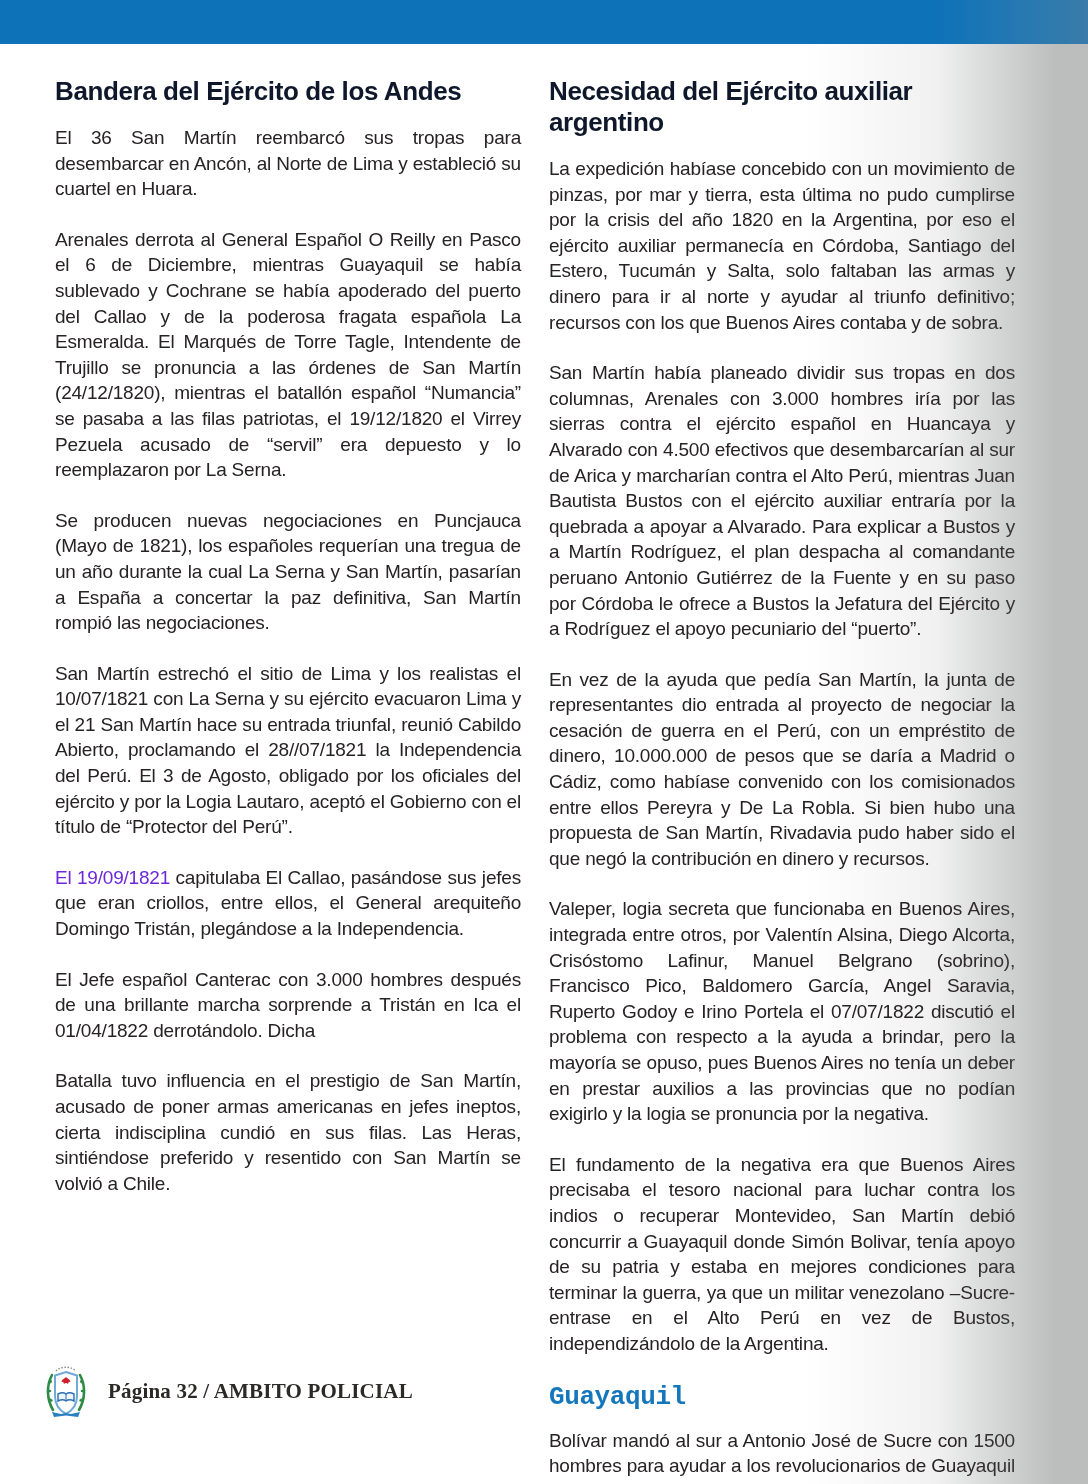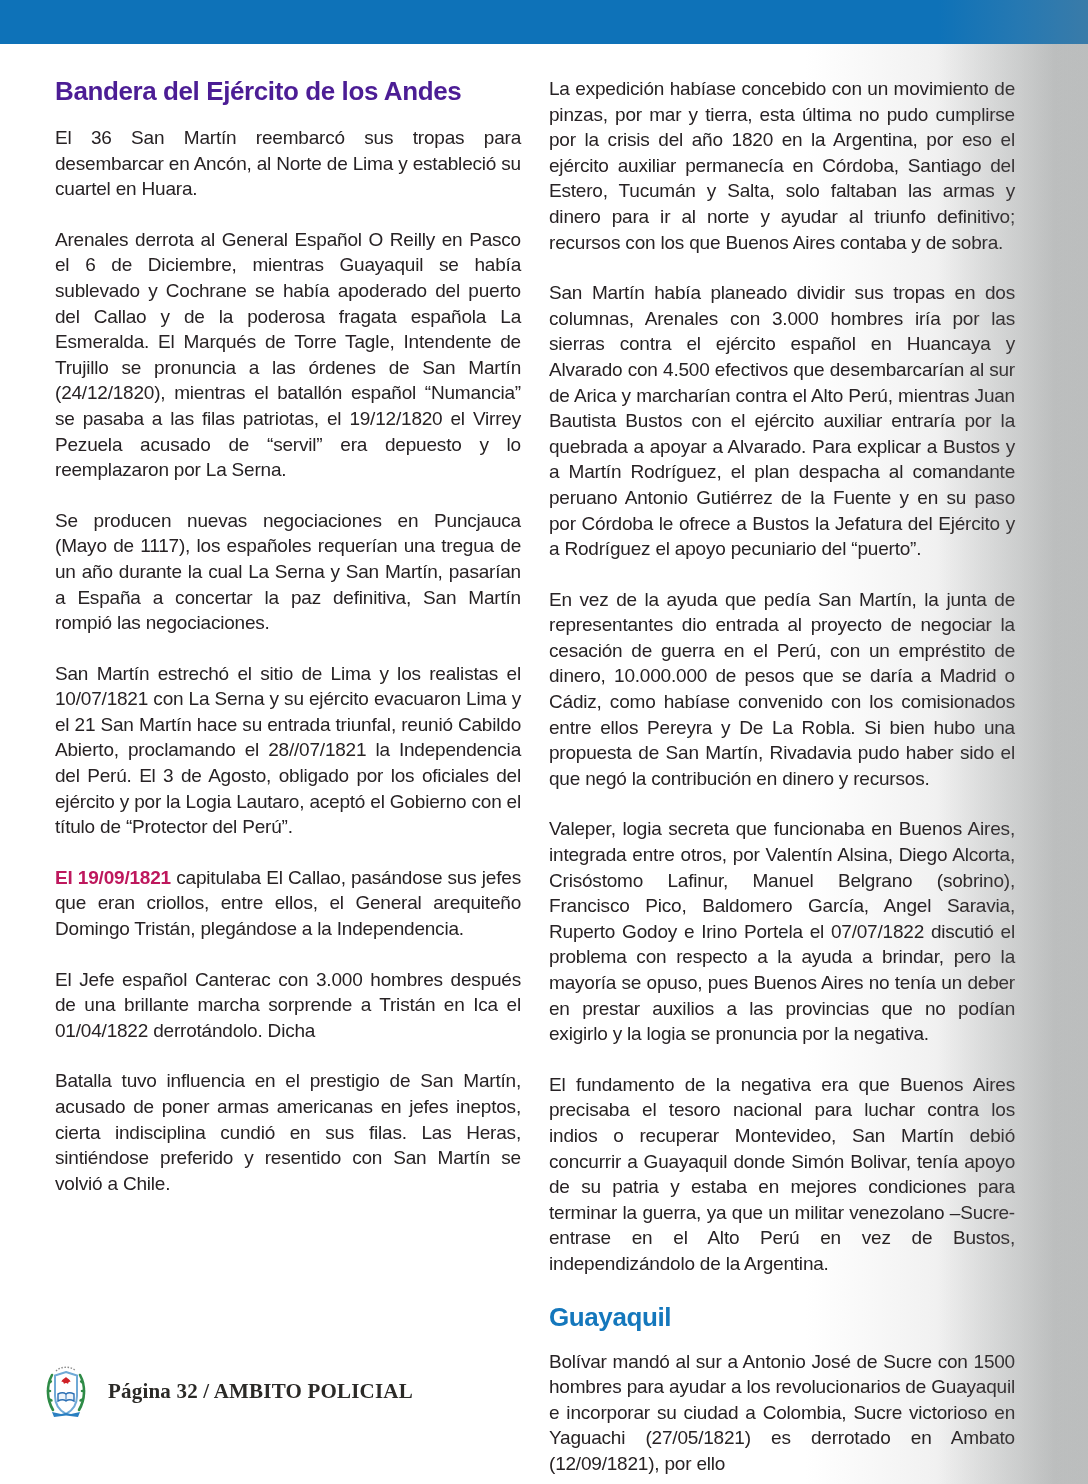--- a/index.html
+++ b/index.html
@@ -18,35 +18,36 @@
     pointer-events:none;z-index:6;
   }
   .content{
     position:absolute;top:76px;left:55px;right:75px;
     display:flex;gap:28px;z-index:2;
   }
   .col{width:466px;flex:0 0 466px;}
   h2.col-heading{
     margin:0 0 18px 0;
     font-size:26px;font-weight:700;letter-spacing:-0.4px;
-    color:#4c1d95;
+    color:#0f172a;
   }
   h2.sub-heading{
     margin:8px 0 16px 0;
     font-size:26px;font-weight:700;letter-spacing:-0.4px;
     color:#1477bc;
+    font-family:Liberation Mono, monospace;
   }
   .para{
     margin:0 0 25px 0;
     font-size:19px;line-height:25.6px;
     text-align:justify;
     color:#272224;
     letter-spacing:-0.2px;
   }
-  .hl{color:#be185d;font-weight:700;}
+  .hl{color:#6d28d9;font-weight:400;}
   .footer{
     position:absolute;left:44px;top:1360px;height:62px;
     display:flex;align-items:center;gap:20px;z-index:3;
   }
   .crest{width:44px;height:60px;display:block;}
   .footer-text{
     font-family:"Liberation Serif", serif;
     font-weight:700;font-size:21px;color:#2b2a27;letter-spacing:0.2px;
   }
 </style>
@@ -54,28 +55,29 @@
 <body>
 
 <div class="top-bar"></div>
 
 <div class="content">
   <div class="col">
     <h2 class="col-heading">Bandera del Ejército de los Andes</h2>
     <div>
         <p class="para">El 36 San Martín reembarcó sus tropas para desembarcar en Ancón, al Norte de Lima y estableció su cuartel en Huara.</p>
         <p class="para">Arenales derrota al General Español O Reilly en Pasco el 6 de Diciembre, mientras Guayaquil se había sublevado y Cochrane se había apoderado del puerto del Callao y de la poderosa fragata española La Esmeralda. El Marqués de Torre Tagle, Intendente de Trujillo se pronuncia a las órdenes de San Martín (24/12/1820), mientras el batallón español “Numancia” se pasaba a las filas patriotas, el 19/12/1820 el Virrey Pezuela acusado de “servil” era depuesto y lo reemplazaron por La Serna.</p>
-        <p class="para">Se producen nuevas negociaciones en Puncjauca (Mayo de 1117), los españoles requerían una tregua de un año durante la cual La Serna y San Martín, pasarían a España a concertar la paz definitiva, San Martín rompió las negociaciones.</p>
+        <p class="para">Se producen nuevas negociaciones en Puncjauca (Mayo de 1821), los españoles requerían una tregua de un año durante la cual La Serna y San Martín, pasarían a España a concertar la paz definitiva, San Martín rompió las negociaciones.</p>
         <p class="para">San Martín estrechó el sitio de Lima y los realistas el 10/07/1821 con La Serna y su ejército evacuaron Lima y el 21 San Martín hace su entrada triunfal, reunió Cabildo Abierto, proclamando el 28//07/1821 la Independencia del Perú. El 3 de Agosto, obligado por los oficiales del ejército y por la Logia Lautaro, aceptó el Gobierno con el título de “Protector del Perú”.</p>
         <p class="para"><strong class="hl">El 19/09/1821 </strong>capitulaba El Callao, pasándose sus jefes que eran criollos, entre ellos, el General arequiteño Domingo Tristán, plegándose a la Independencia.</p>
         <p class="para">El Jefe español Canterac con 3.000 hombres después de una brillante marcha sorprende a Tristán en Ica el 01/04/1822 derrotándolo. Dicha</p>
         <p class="para">Batalla tuvo influencia en el prestigio de San Martín, acusado de poner armas americanas en jefes ineptos, cierta indisciplina cundió en sus filas. Las Heras, sintiéndose preferido y resentido con San Martín se volvió a Chile.</p>
       </div>
   </div>
   <div class="col">
+    <h2 class="col-heading">Necesidad del Ejército auxiliar argentino</h2>
     <div>
         <p class="para">La expedición habíase concebido con un movimiento de pinzas, por mar y tierra, esta última no pudo cumplirse por la crisis del año 1820 en la Argentina, por eso el ejército auxiliar permanecía en Córdoba, Santiago del Estero, Tucumán y Salta, solo faltaban las armas y dinero para ir al norte y ayudar al triunfo definitivo; recursos con los que Buenos Aires contaba y de sobra.</p>
         <p class="para">San Martín había planeado dividir sus tropas en dos columnas, Arenales con 3.000 hombres iría por las sierras contra el ejército español en Huancaya y Alvarado con 4.500 efectivos que desembarcarían al sur de Arica y marcharían contra el Alto Perú, mientras Juan Bautista Bustos con el ejército auxiliar entraría por la quebrada a apoyar a Alvarado. Para explicar a Bustos y a Martín Rodríguez, el plan despacha al comandante peruano Antonio Gutiérrez de la Fuente y en su paso por Córdoba le ofrece a Bustos la Jefatura del Ejército y a Rodríguez el apoyo pecuniario del “puerto”.</p>
         <p class="para">En vez de la ayuda que pedía San Martín, la junta de representantes dio entrada al proyecto de negociar la cesación de guerra en el Perú, con un empréstito de dinero, 10.000.000 de pesos que se daría a Madrid o Cádiz, como habíase convenido con los comisionados entre ellos Pereyra y De La Robla. Si bien hubo una propuesta de San Martín, Rivadavia pudo haber sido el que negó la contribución en dinero y recursos.</p>
         <p class="para">Valeper, logia secreta que funcionaba en Buenos Aires, integrada entre otros, por Valentín Alsina, Diego Alcorta, Crisóstomo Lafinur, Manuel Belgrano (sobrino), Francisco Pico, Baldomero García, Angel Saravia, Ruperto Godoy e Irino Portela el 07/07/1822 discutió el problema con respecto a la ayuda a brindar, pero la mayoría se opuso, pues Buenos Aires no tenía un deber en prestar auxilios a las provincias que no podían exigirlo y la logia se pronuncia por la negativa.</p>
         <p class="para">El fundamento de la negativa era que Buenos Aires precisaba el tesoro nacional para luchar contra los indios o recuperar Montevideo, San Martín debió concurrir a Guayaquil donde Simón Bolivar, tenía apoyo de su patria y estaba en mejores condiciones para terminar la guerra, ya que un militar venezolano –Sucre- entrase en el Alto Perú en vez de Bustos, independizándolo de la Argentina.</p>
       </div>
     <h2 class="sub-heading">Guayaquil</h2>
     <div>
         <p class="para">Bolívar mandó al sur a Antonio José de Sucre con 1500 hombres para ayudar a los revolucionarios de Guayaquil e incorporar su ciudad a Colombia, Sucre victorioso en Yaguachi (27/05/1821) es derrotado en Ambato (12/09/1821), por ello</p>

